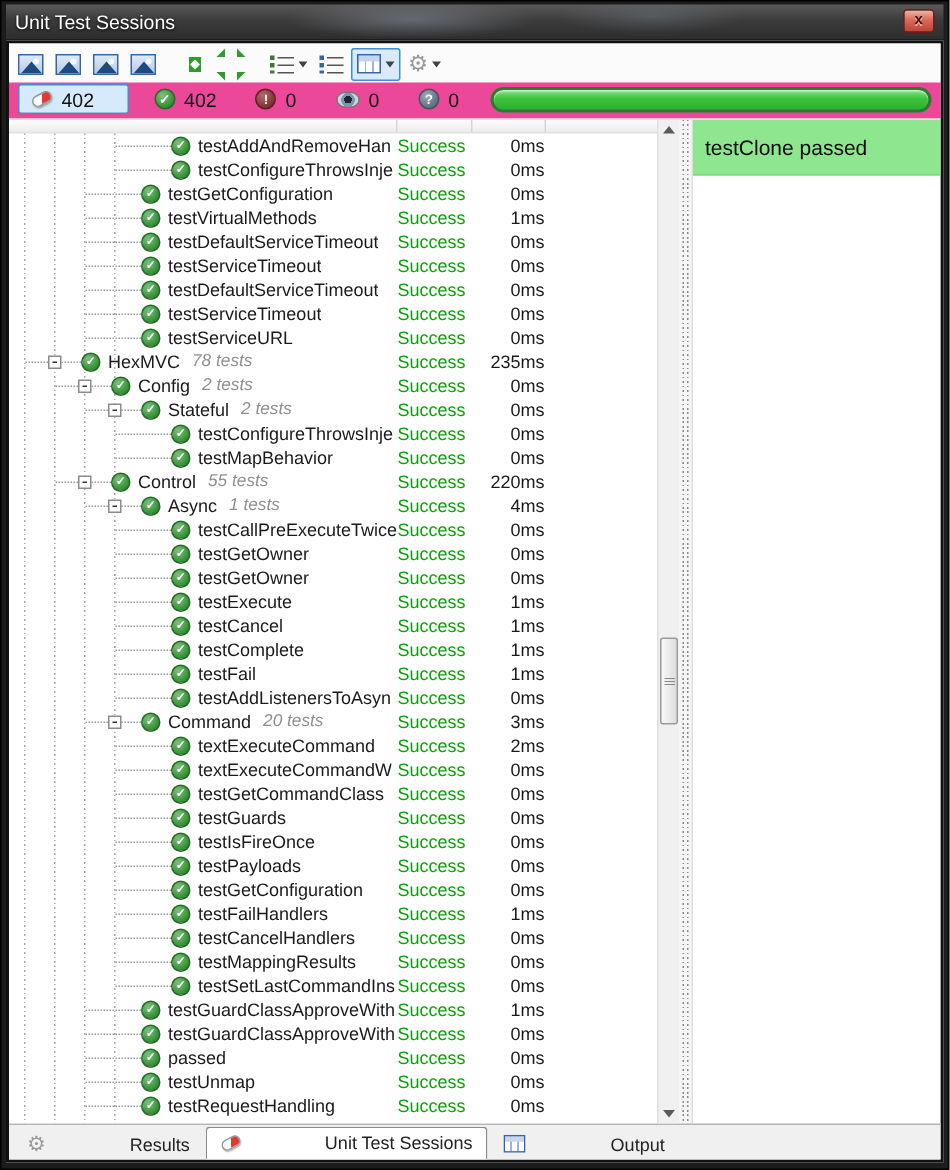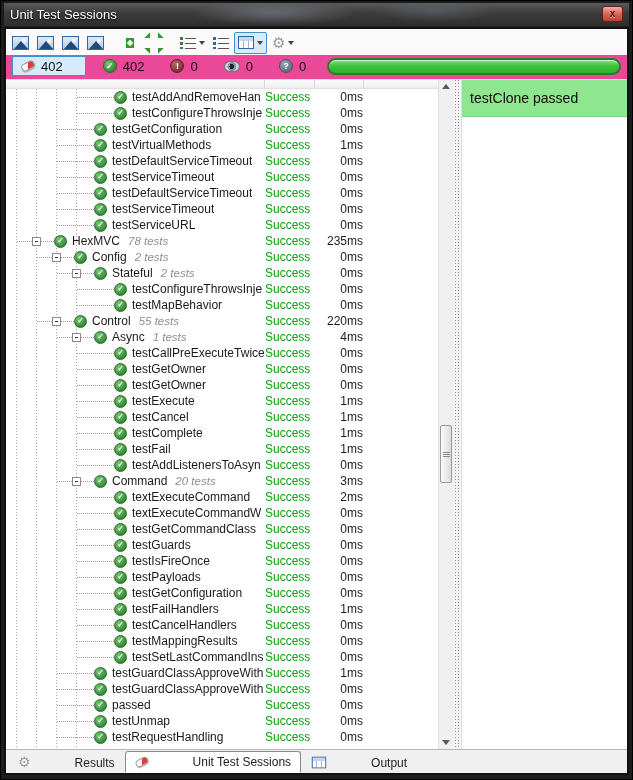--- a/index.html
+++ b/index.html
@@ -129,21 +129,21 @@
       repeating-linear-gradient(to bottom,#8a8a8a 0 1px,transparent 1px 3px) 2px 0/1px 100% no-repeat,
       repeating-linear-gradient(to bottom,#8a8a8a 0 1px,transparent 1px 3px) 5px 0/1px 100% no-repeat,
       #f5f5f5;cursor:col-resize;}
   
   .detail{flex:1;background:#fff;border-left:1px solid #ddd;}
   .detail-banner{height:37px;background:#8ee78e;display:flex;align-items:center;padding-left:8px;
     border-bottom:1px solid #7ed87e;font-size:14px;color:#0c0c0c;}
   
   .tabbar{height:24px;flex:0 0 auto;background:#f0f0f0;border-top:1px solid #b5b5b5;display:flex;align-items:stretch;padding-left:2px;}
   .tab{display:flex;align-items:center;padding:0 9px;font-size:12px;color:#222;border:1px solid transparent;margin-top:2px;cursor:pointer;}
-  .tab .tlbl{margin-left:1px;padding-left:43px;}
+  .tab .tlbl{margin-left:13px;padding-left:43px;}
   .tab.active{background:#fff;border:1px solid #8a8a8a;border-bottom-color:#fff;border-radius:3px 3px 0 0;margin-top:1px;}
   .tab .gear-ico{font-size:14px;}
   .tab .ic-pill{transform:rotate(-28deg) scale(.95);}
   .tab .table-ico{transform:scale(.9);}
 </style>
 </head>
 <body>
 
 <div class="window">
 

